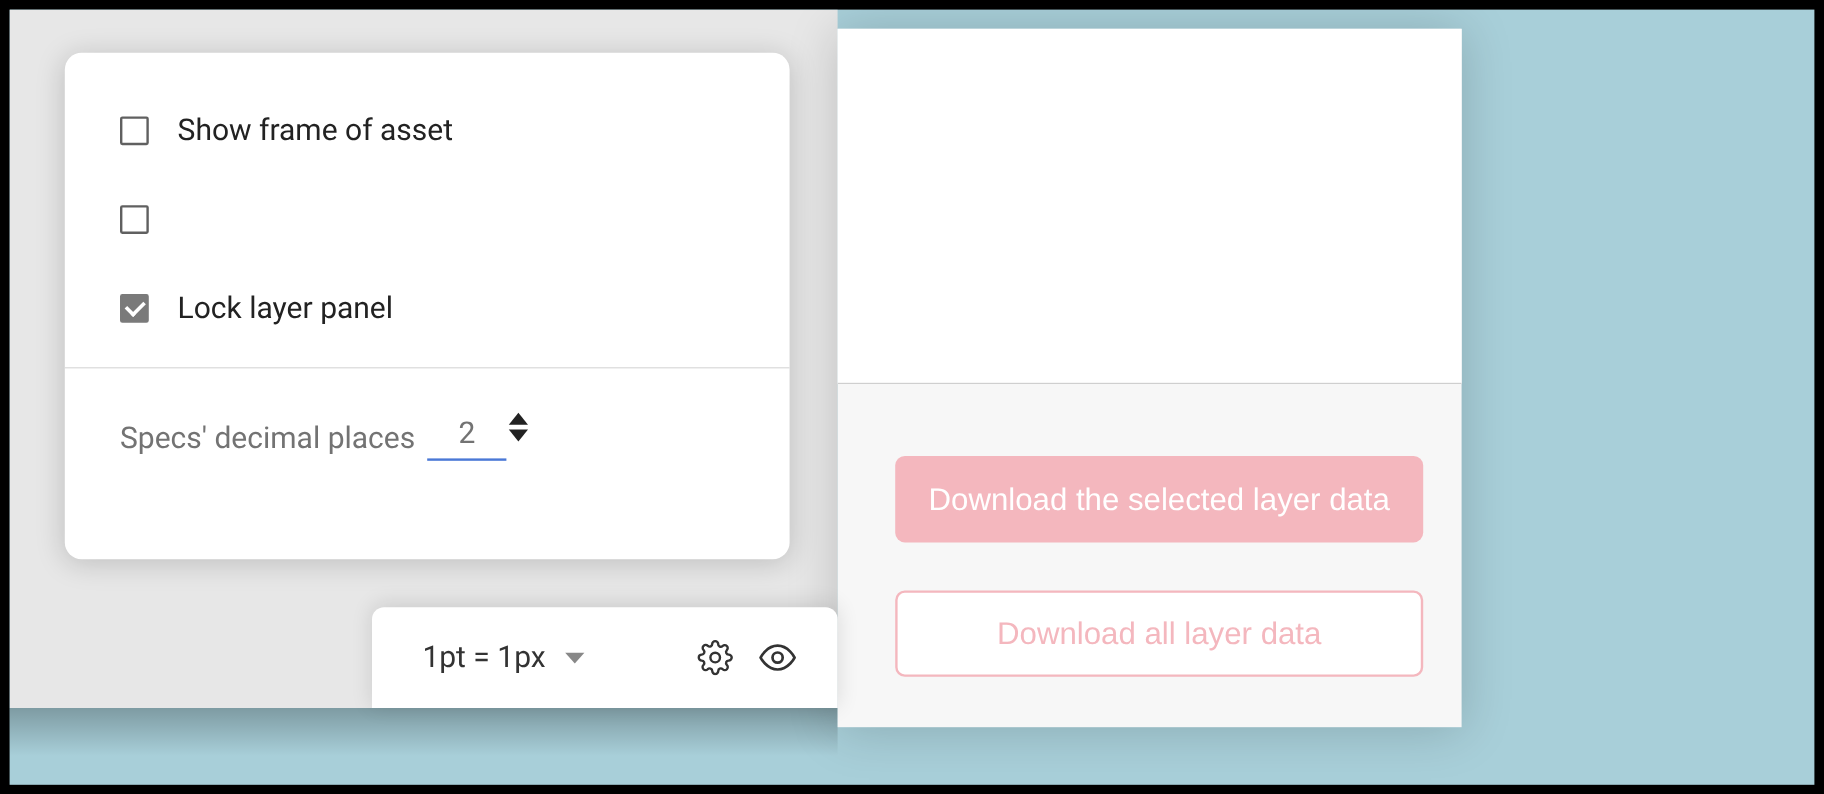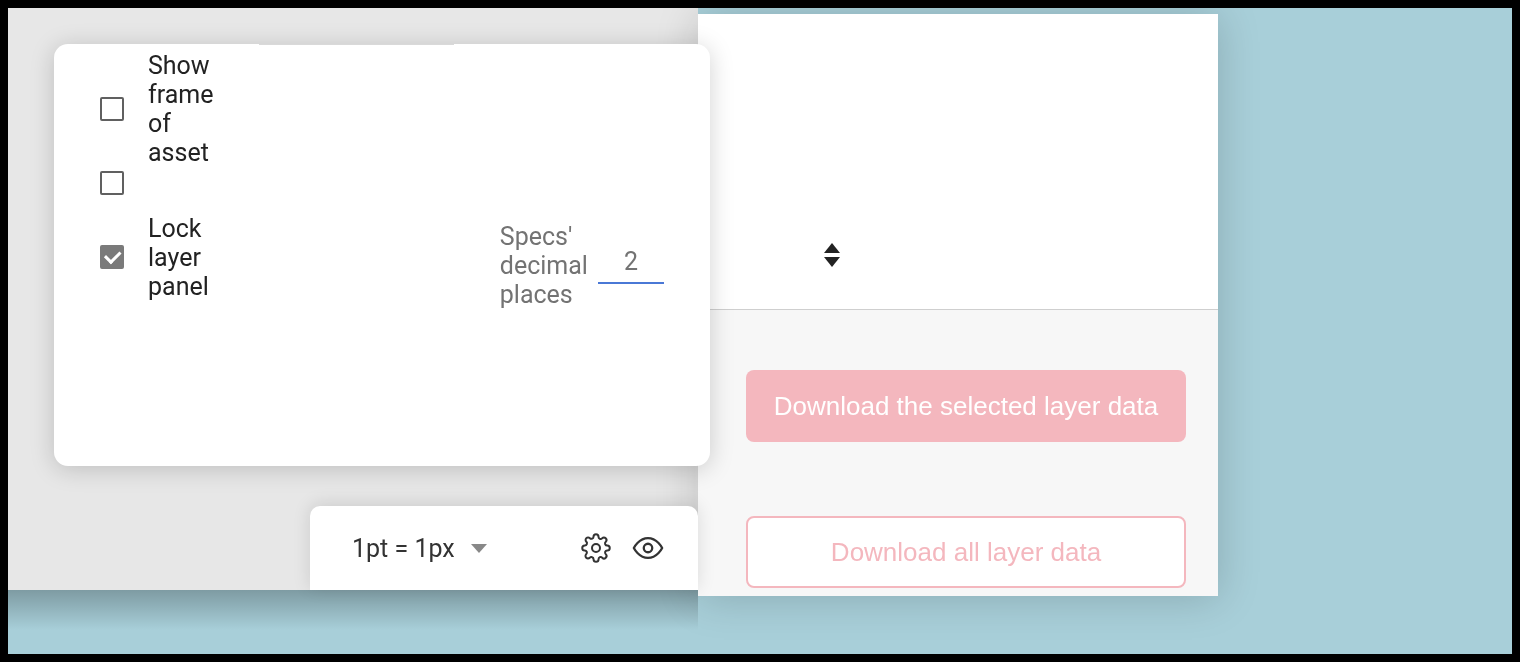--- a/index.html
+++ b/index.html
@@ -35,21 +35,21 @@
     left: 0;
     top: 582px;
     width: 690px;
     height: 40px;
     background: linear-gradient(to bottom, rgba(0,0,0,0.25), rgba(0,0,0,0));
     pointer-events: none;
   }
   .right-panel {
     position: absolute;
     left: 690px;
-    top: 6px;
+    top: 16px;
     width: 520px;
     height: 582px;
     background: #f7f7f7;
     box-shadow: 0 2px 40px rgba(0,0,0,0.18);
   }
   .right-top {
     position: absolute;
     left: 0;
     top: 0;
     width: 520px;
@@ -81,33 +81,32 @@
     height: 72px;
     background: #fff;
     border: 2px solid #f4b7be;
     border-radius: 8px;
     color: #f4b7be;
     font-size: 26px;
     cursor: pointer;
     display: flex;
     align-items: center;
     justify-content: center;
-    margin-top: 34px;
   }
   .popover {
     position: absolute;
     left: 46px;
     top: 36px;
-    width: 656px;
+    width: 604px;
     height: 422px;
     background: #fff;
     border-radius: 14px;
     box-shadow: 0 3px 24px rgba(0,0,0,0.18);
     display: flex;
-    flex-direction: row;
+    flex-direction: column;
   }
   .popover-section {
     padding: 28px 46px 12px 46px;
   }
   .check-row {
     display: flex;
     align-items: center;
     gap: 24px;
     height: 74px;
     cursor: pointer;

